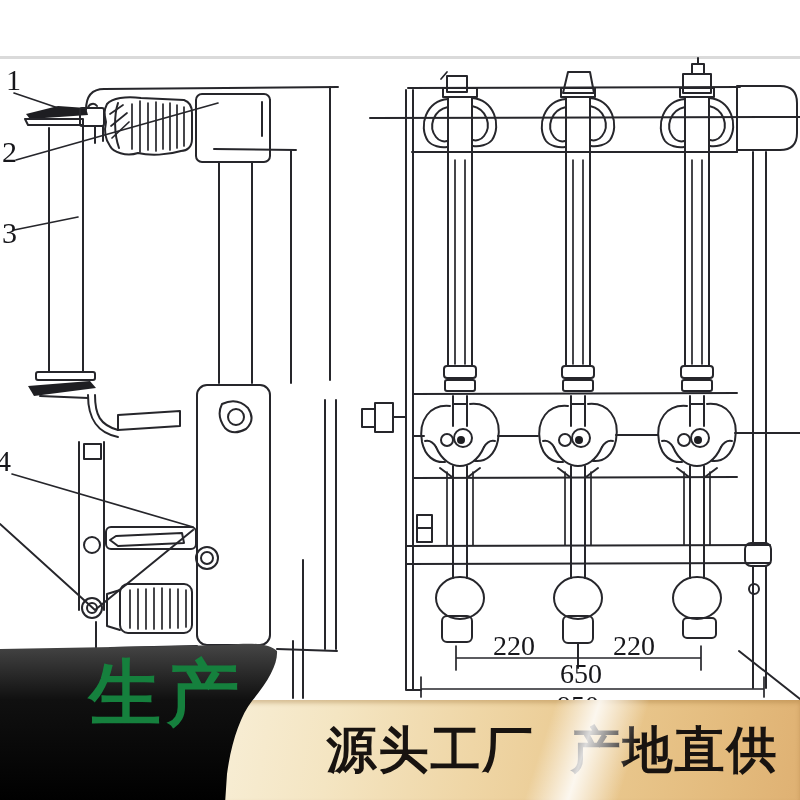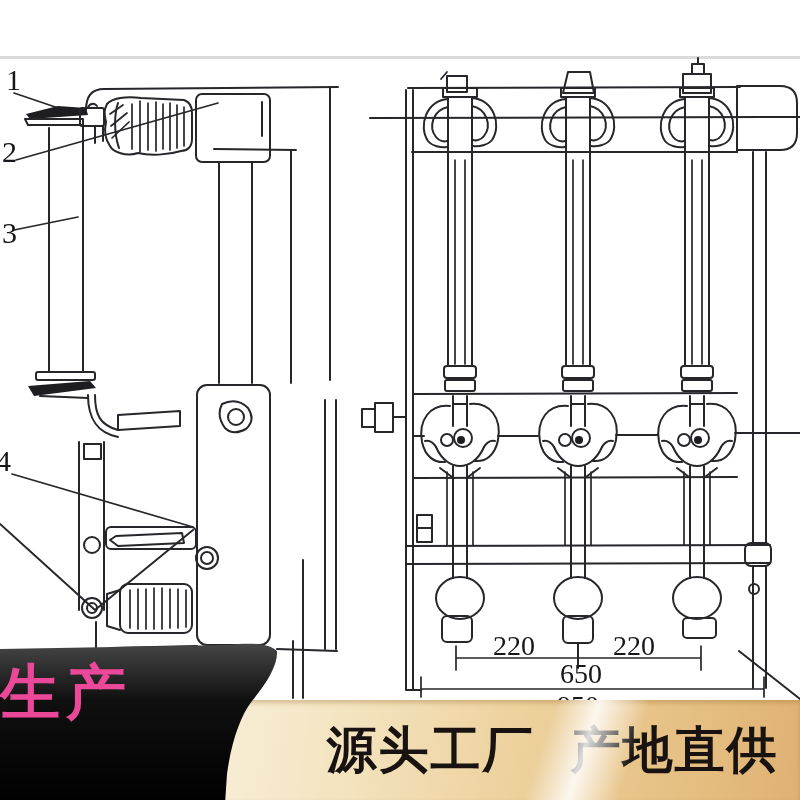--- a/index.html
+++ b/index.html
@@ -17,22 +17,22 @@
   
   .gold-banner{position:absolute;left:205px;top:700px;width:595px;height:100px;z-index:2;
     background:linear-gradient(100deg,#f8efd8 0%,#f4e5c2 22%,#efd6a6 45%,#e9c78d 68%,#e3ba7c 88%,#dfb173 100%);
     box-shadow:inset 0 3px 4px rgba(160,115,55,.38);
     display:flex;align-items:center;justify-content:center;gap:36px;padding-left:100px;box-sizing:border-box;}
   .gold-banner .shine{position:absolute;left:0;top:0;width:100%;height:100%;pointer-events:none;
     background:linear-gradient(108deg,rgba(255,255,255,0) 0%,rgba(255,255,255,0) 56%,rgba(255,255,255,.85) 63%,rgba(255,255,255,0) 71%);}
   .gold-text{font-size:50px;font-weight:900;color:#181310;letter-spacing:2px;white-space:nowrap;}
   
   #curl{position:absolute;left:0;top:634px;z-index:3;}
-  .black-text{position:absolute;left:0;top:658px;width:245px;z-index:4;text-align:left;
-    color:#ec4899;font-weight:900;font-size:60px;line-height:70px;letter-spacing:6px;}
+  .black-text{position:absolute;left:0;top:658px;width:245px;z-index:4;text-align:right;
+    color:#15803d;font-weight:900;font-size:72px;line-height:70px;letter-spacing:6px;}
 </style>
 </head>
 <body>
 
 <div class="screen">
 
   <div class="top-divider"></div>
 
   <svg id="techdraw" width="800" height="800" viewBox="0 0 800 800">
 

